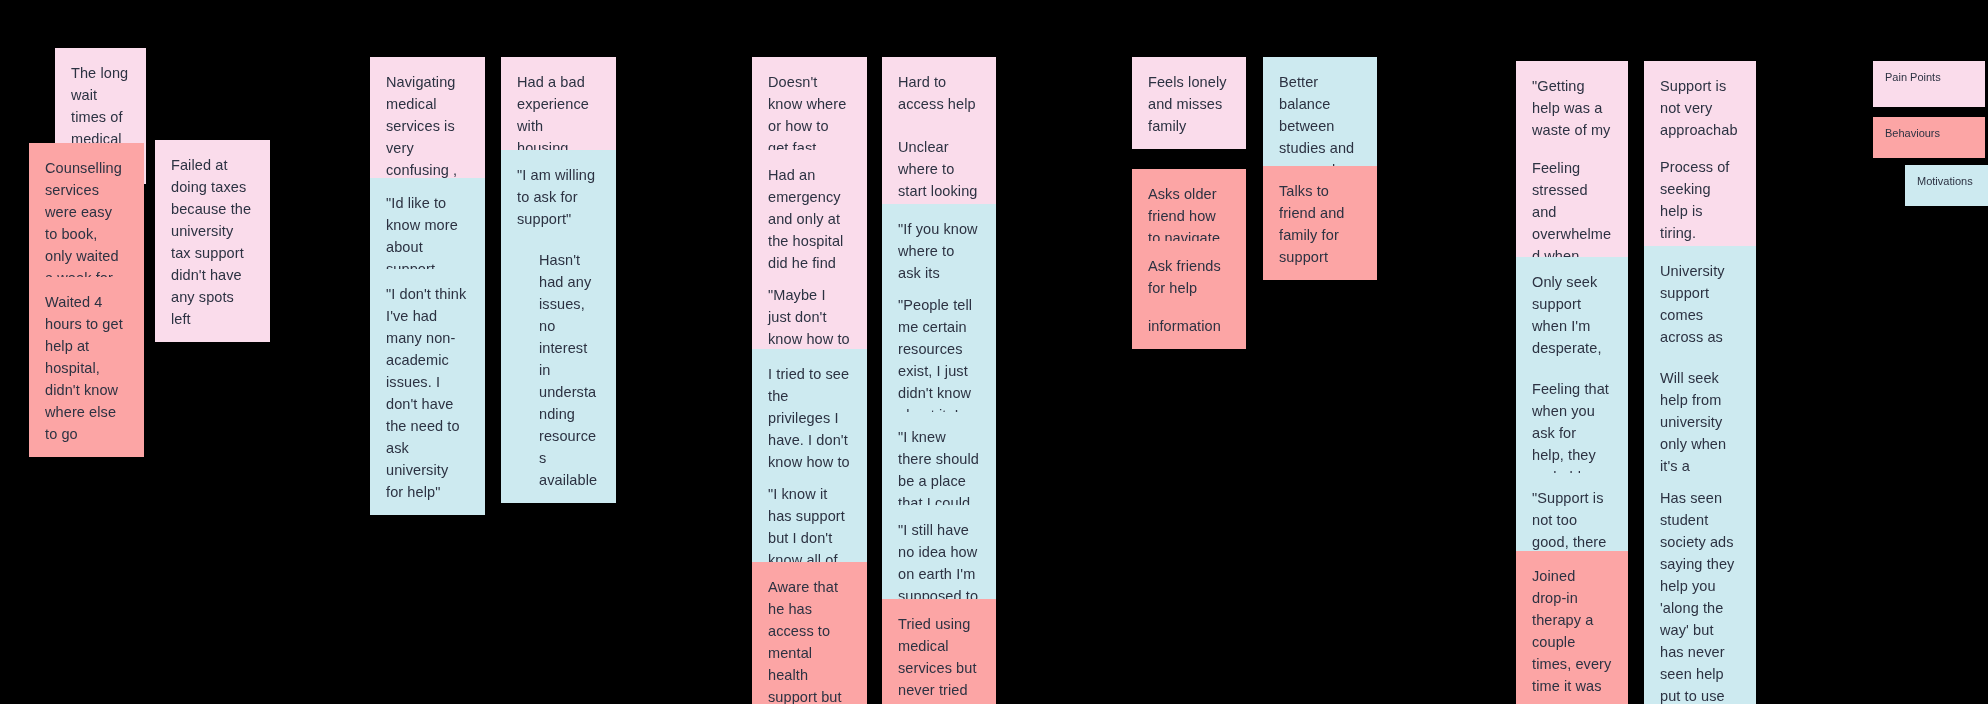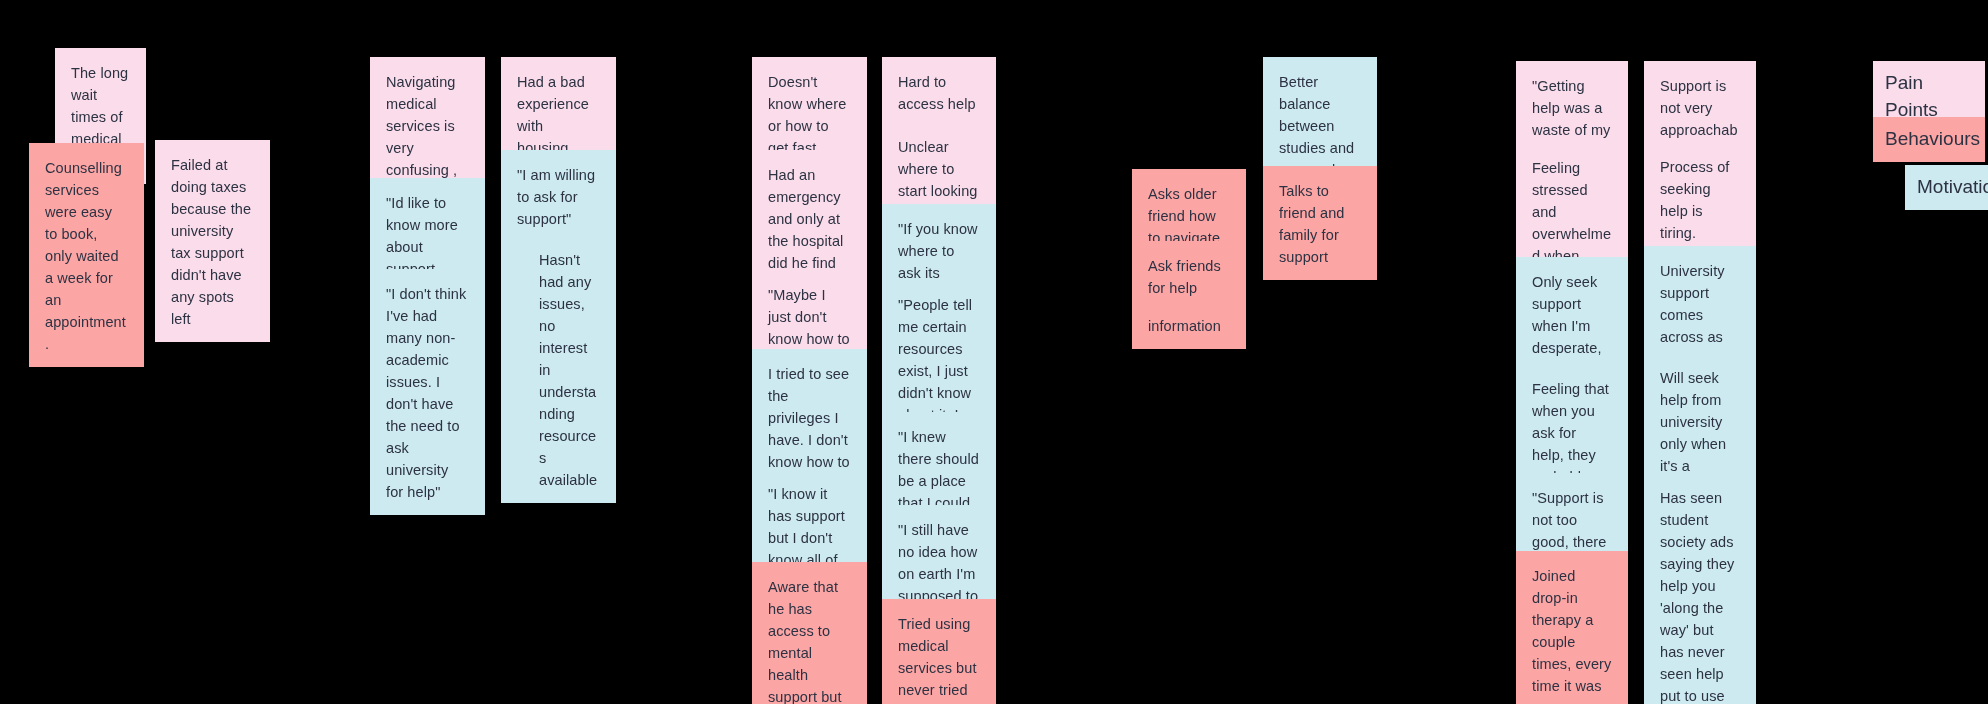--- a/index.html
+++ b/index.html
@@ -36,52 +36,54 @@
     overflow: hidden;
   }
   .pink   { background: #fadceb; }
   .green  { background: #fca5a5; }
   .blue   { background: #cdeaf0; }
 
   .legend-item {
     position: absolute;
     box-sizing: border-box;
     padding: 9px 12px;
-    font-size: 19px;
+    font-size: 11px;
     line-height: 1.4;
     color: #2c3242;
     font-family: "Liberation Sans", sans-serif;
   }
 </style>
 </head>
 <body>
 
 <div id="board">
     <div class="note pink" style="left: 29px; top: 48px; width: 91px; min-height: 84px; margin-left: 26px;">The long wait times of medical services</div>
     <div class="note green" style="left: 29px; top: 143px; width: 115px; min-height: 121px;">Counselling services were easy to book, only waited a week for an appointment.</div>
+    <div class="note green" style="left: 29px; top: 277px; width: 115px; min-height: 81px;">Waited 4 hours to get help at hospital, didn't know where else to go</div>
     <div class="note pink" style="left: 155px; top: 140px; width: 115px; min-height: 127px;">Failed at doing taxes because the university tax support didn't have any spots left</div>
     <div class="note pink" style="left: 370px; top: 57px; width: 115px; min-height: 114px;">Navigating medical services is very confusing , gave up and never tried again after</div>
     <div class="note blue" style="left: 370px; top: 178px; width: 115px; min-height: 95px;">"Id like to know more about support offered by my university"</div>
     <div class="note blue" style="left: 370px; top: 269px; width: 115px; min-height: 124px;">"I don't think I've had many non-academic issues. I don't have the need to ask university for help"</div>
     <div class="note pink" style="left: 501px; top: 57px; width: 115px; min-height: 89px;">Had a bad experience with housing, never tried again</div>
     <div class="note blue" style="left: 501px; top: 150px; width: 115px; min-height: 80px;">"I am willing to ask for support"</div>
     <div class="note blue" style="left: 501px; top: 235px; width: 115px; min-height: 88px; padding-left: 38px;">Hasn't had any issues, no interest in understanding resources available</div>
     <div class="note pink" style="left: 752px; top: 57px; width: 115px; min-height: 89px;">Doesn't know where or how to get fast medical support</div>
     <div class="note pink" style="left: 752px; top: 150px; width: 115px; min-height: 117px;">Had an emergency and only at the hospital did he find out he needed MSP</div>
     <div class="note pink" style="left: 752px; top: 270px; width: 115px; min-height: 74px;">"Maybe I just don't know how to use it"</div>
     <div class="note blue" style="left: 752px; top: 349px; width: 115px; min-height: 123px;">I tried to see the privileges I have. I don't know how to get that money, do I get reimbursed?"</div>
     <div class="note blue" style="left: 752px; top: 469px; width: 115px; min-height: 93px;">"I know it has support but I don't know all of them"</div>
     <div class="note green" style="left: 752px; top: 562px; width: 115px; min-height: 133px;">Aware that he has access to mental health support but not sure how to access help. Uses parent's support instead.</div>
     <div class="note pink" style="left: 882px; top: 57px; width: 114px; min-height: 58px;">Hard to access help</div>
     <div class="note pink" style="left: 882px; top: 122px; width: 114px; min-height: 79px;">Unclear where to start looking for information</div>
     <div class="note blue" style="left: 882px; top: 204px; width: 114px; min-height: 72px;">"If you know where to ask its useful  "</div>
     <div class="note blue" style="left: 882px; top: 280px; width: 114px; min-height: 127px;">"People tell me certain resources exist, I just didn't know about it. I don't think it's properly advertised"</div>
     <div class="note blue" style="left: 882px; top: 412px; width: 114px; min-height: 91px;">"I knew there should be a place that I could call for counselling"</div>
     <div class="note blue" style="left: 882px; top: 505px; width: 114px; min-height: 89px;">"I still have no idea how on earth I'm supposed to file taxes"</div>
     <div class="note green" style="left: 882px; top: 599px; width: 114px; min-height: 114px;">Tried using medical services but never tried again because he didn't understand how to use it</div>
+    <div class="note pink" style="left: 1132px; top: 57px; width: 114px; min-height: 81px;">Feels lonely and misses family</div>
     <div class="note green" style="left: 1132px; top: 169px; width: 114px; min-height: 98px;">Asks older friend how to navigate resources or where to look for information</div>
     <div class="note green" style="left: 1132px; top: 241px; width: 114px; min-height: 51px;">Ask friends for help</div>
     <div class="note blue" style="left: 1263px; top: 57px; width: 114px; min-height: 93px;">Better balance between studies and personal social life</div>
     <div class="note green" style="left: 1263px; top: 166px; width: 114px; min-height: 53px;">Talks to friend and family for support</div>
     <div class="note pink" style="left: 1516px; top: 61px; width: 112px; min-height: 74px;">"Getting help was a waste of my time"</div>
     <div class="note pink" style="left: 1516px; top: 143px; width: 112px; min-height: 101px;">Feeling stressed and overwhelmed when asking for support from university</div>
     <div class="note blue" style="left: 1516px; top: 257px; width: 112px; min-height: 95px;">Only seek support when I'm desperate,  seek support with others first</div>
     <div class="note blue" style="left: 1516px; top: 364px; width: 112px; min-height: 99px;">Feeling that when you ask for help, they probably won't do anything to support you</div>
     <div class="note blue" style="left: 1516px; top: 473px; width: 112px; min-height: 70px;">"Support is not too good, there should be more"</div>
     <div class="note green" style="left: 1516px; top: 551px; width: 112px; min-height: 108px;">Joined drop-in therapy a couple times, every time it was someone different, not too helpful.</div>

